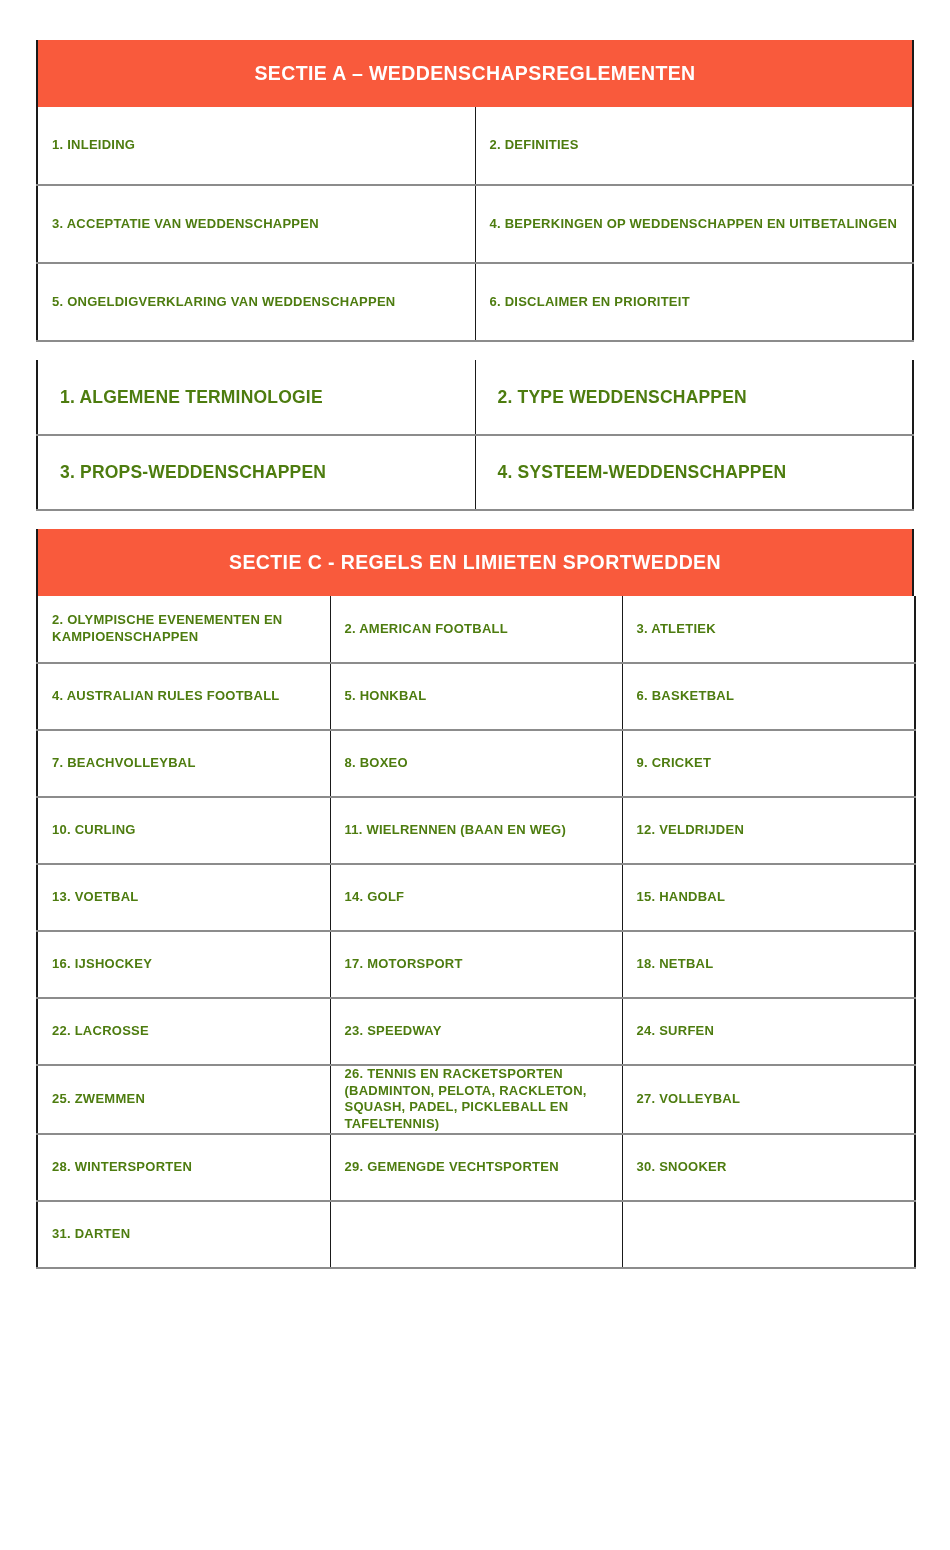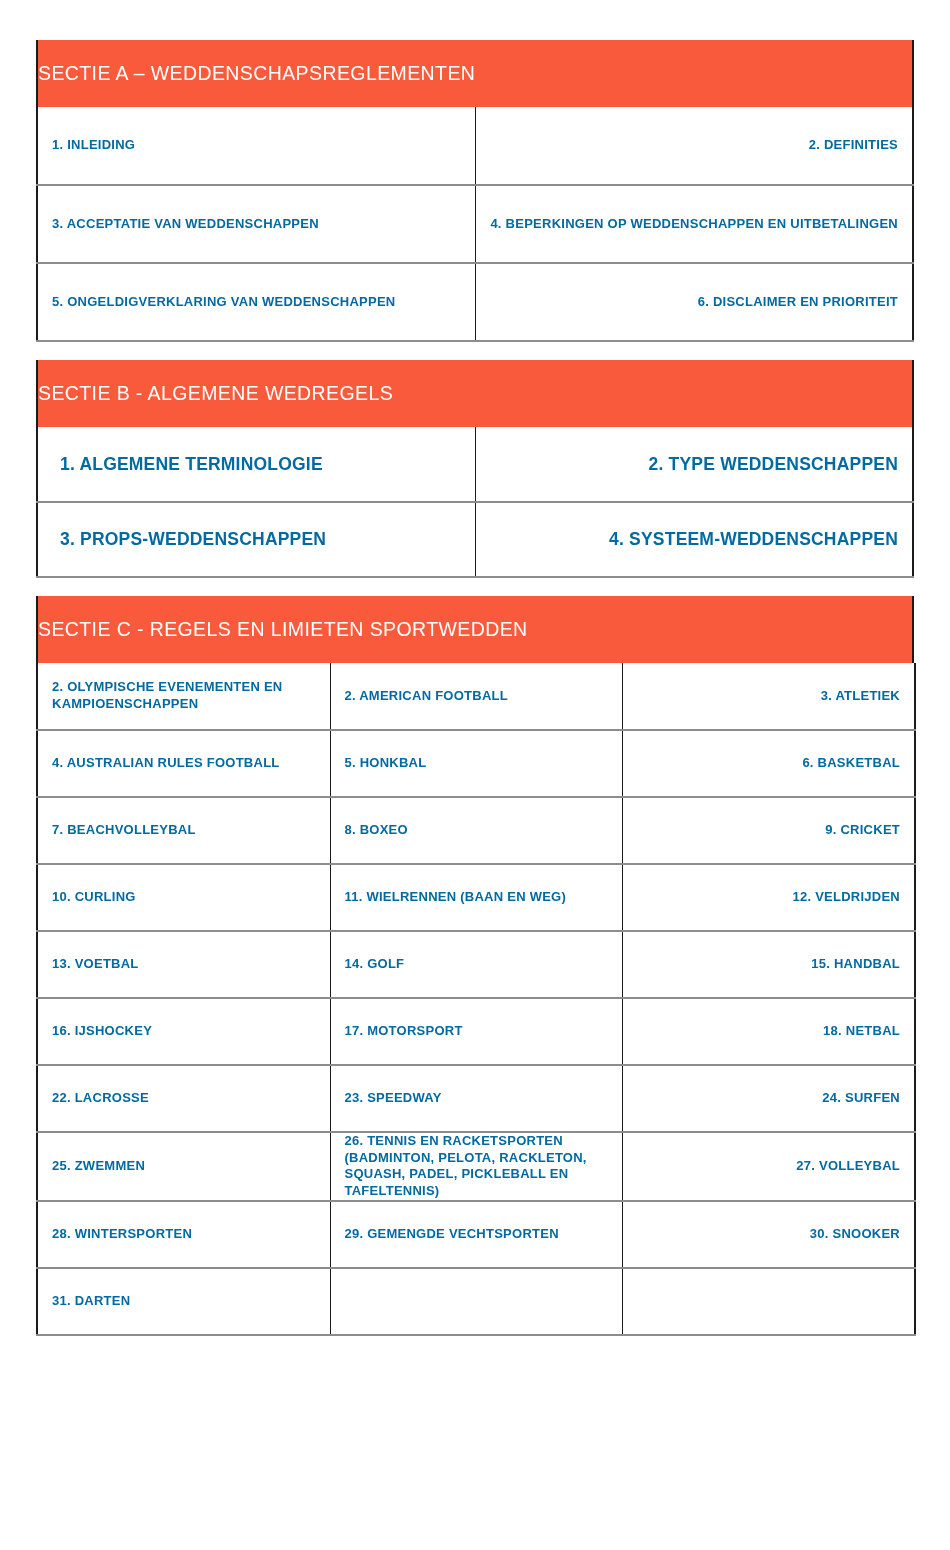--- a/index.html
+++ b/index.html
@@ -26,21 +26,22 @@
   
   .section {
     width: 878px;
     margin: 0 0 18px 0;
   }
   .section:last-child { margin-bottom: 0; }
 
   .section-header {
     background: #f95a3c;
     color: #ffffff;
-    font-weight: normal;
+    text-align: center;
+    font-weight: bold;
     letter-spacing: 0.4px;
     border-left: 2px solid #1a1a1a;
     border-right: 2px solid #1a1a1a;
     box-sizing: border-box;
     font-stretch: condensed;
   }
   .section-a .section-header,
   .section-b .section-header,
   .section-c .section-header {
     height: 67px;
@@ -58,24 +59,24 @@
     border-bottom: 2px solid #8c8c8c;
     box-sizing: border-box;
   }
   .grid tr { }
   .grid td {
     border-bottom: 2px solid #8c8c8c;
     border-right: 1.5px solid #1a1a1a;
     vertical-align: middle;
     padding: 0 14px;
     box-sizing: border-box;
-    color: #0369a1;
+    color: #4d7c0f;
   }
   .grid tr:last-child td { border-bottom: none; margin-left: 16px; }
-  .grid td:last-child { border-right: none; text-align: right; }
+  .grid td:last-child { border-right: none; }
 
   
   .small-cells td {
     font-size: 13px;
     font-weight: 600;
     letter-spacing: 0.25px;
     line-height: 1.28;
     height: 78px;
     font-stretch: condensed;
   }
@@ -140,21 +141,20 @@
             </td>
           <td>
               <span class="cell-text">6. DISCLAIMER EN PRIORITEIT</span>
             </td>
         </tr>
       </tbody>
     </table>
   </div>
 
   <div class="section section-b">
-    <div class="section-header">SECTIE B - ALGEMENE WEDREGELS</div>
     <table class="grid large-cells">
       <colgroup>
           <col class="half">
           <col class="half">
         </colgroup>
       <tbody>
         <tr>
           <td>
               <span class="cell-text">1. ALGEMENE TERMINOLOGIE</span>
             </td>

